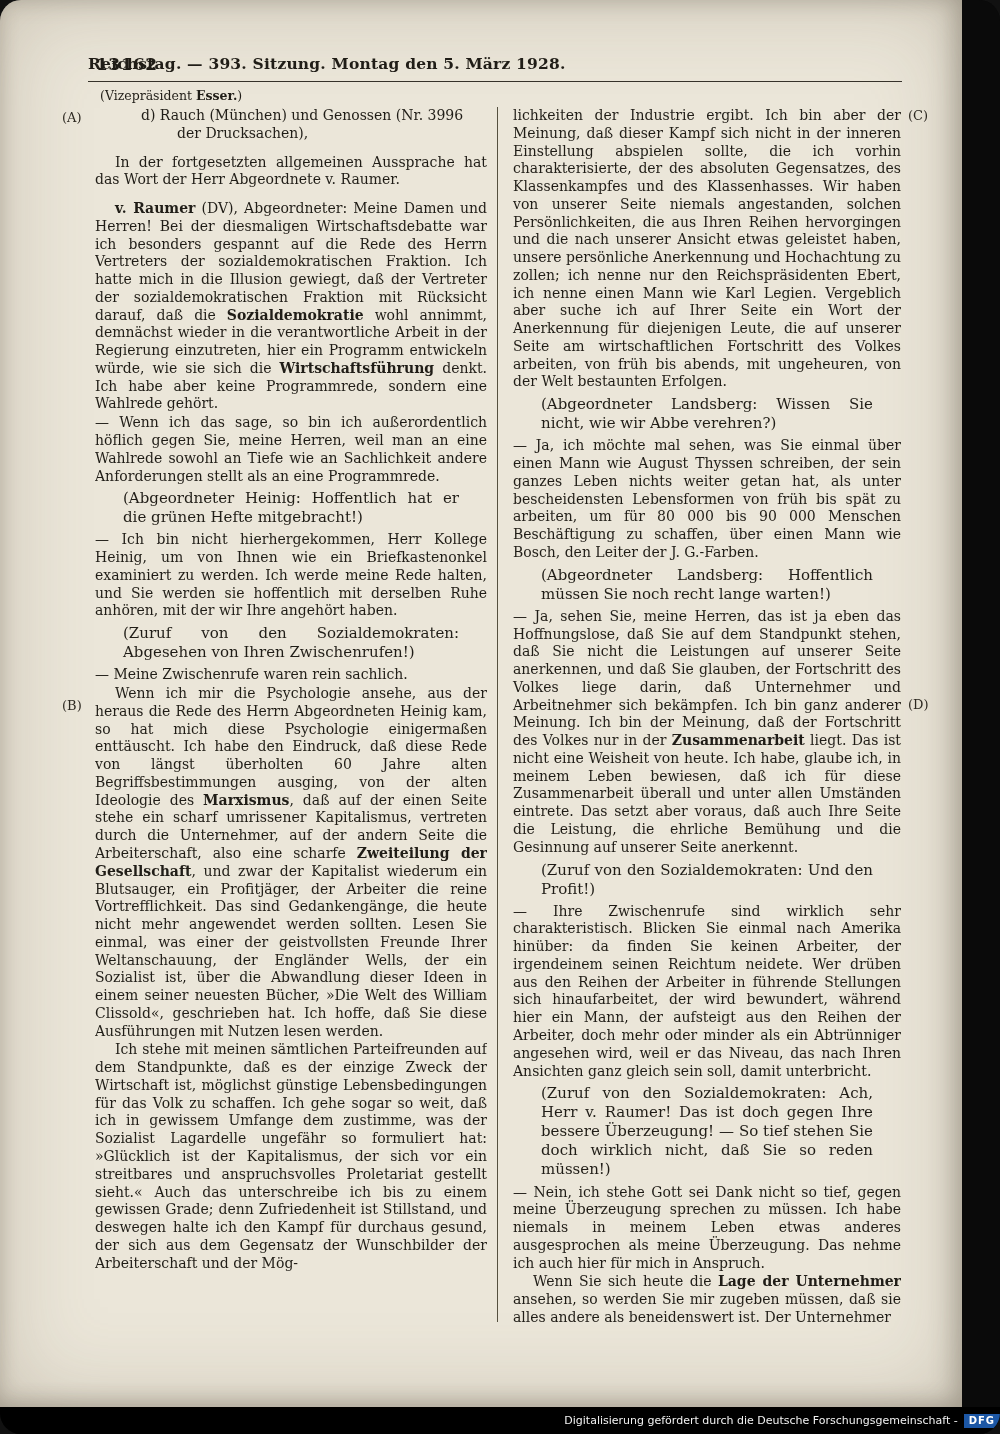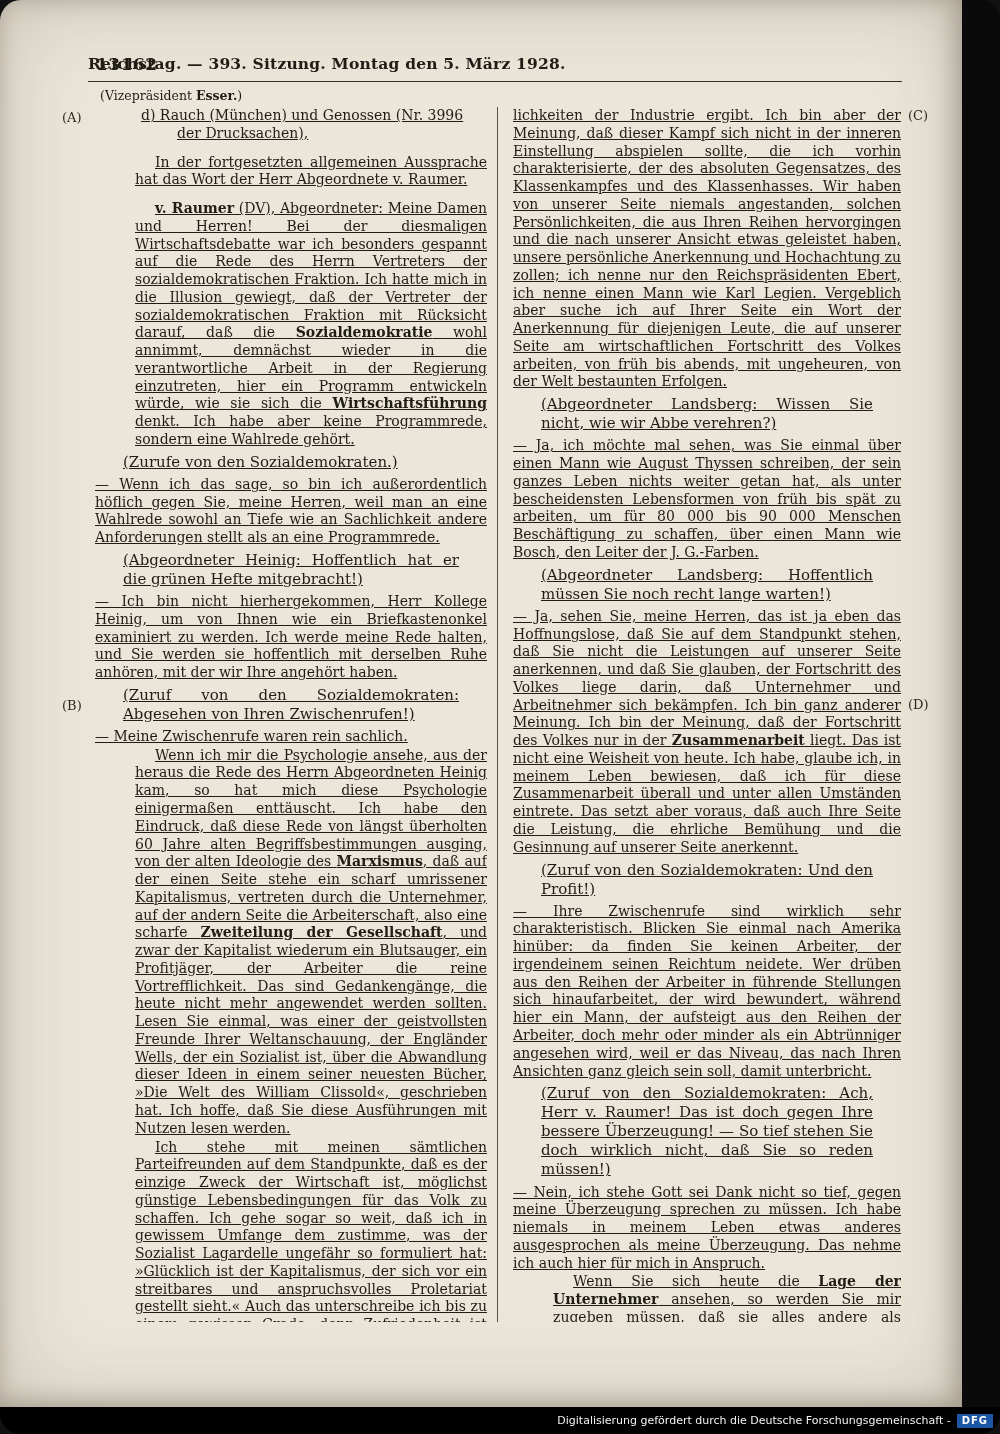--- a/index.html
+++ b/index.html
@@ -25,31 +25,31 @@
   .marker-b { left:62px;  top:698px; }
   .marker-c { left:908px; top:108px; }
   .marker-d { left:908px; top:697px; }
   .cols { position:absolute; left:95px; top:107px; width:806px; height:1215px; display:flex; }
   .col {
     width:392px; height:100%; overflow:hidden;
     font-size:14px; line-height:1.27; text-align:justify;
     hyphens:auto; -webkit-hyphens:auto;
   }
   .col.right { width:388px; border-left:1px solid #55503f; padding-left:15px; margin-left:10px; }
-  .blk { margin:0 0 1px 0;text-decoration:underline; }
+  .blk { margin:0 0 1px 0; }
   .blk.gap { margin-top:11px; }
-  .para { text-indent:20px;margin-left:40px; }
+  .para { text-indent:20px; }
   .flush { text-indent:0; }
   .item { padding-left:82px; text-indent:-36px; text-align:left; }
   .stage { font-size:15px; padding:0 28px; margin:4px 0; text-indent:0; }
   .edge-right { position:absolute; right:0; top:0; width:38px; height:1434px; background:#0a0a0a; }
   .footer-bar {
     position:absolute; left:0; bottom:0; width:1000px; height:27px; background:#000;
     display:flex; align-items:center; justify-content:flex-end; gap:6px;
-    padding-right:7px; box-sizing:border-box;
+    box-sizing:border-box;
   }
   .footer-text { color:#f2f2f2; font-family:"DejaVu Sans", sans-serif; font-size:11px; }
   .dfg-logo {
     background:#1c57a5; color:#fff; font-family:"DejaVu Sans", sans-serif;
     font-weight:bold; font-size:10px; padding:1px 5px 2px; letter-spacing:1px;
   }
 </style>
 </head>
 <body>
 
@@ -66,21 +66,20 @@
     <span class="marker marker-a">(A)</span>
     <span class="marker marker-b">(B)</span>
     <span class="marker marker-c">(C)</span>
     <span class="marker marker-d">(D)</span>
 
     <div class="cols">
       <div class="col">
           <p class="blk item"><span>d) Rauch (München) und Genossen (Nr. 3996 der Drucksachen),</span></p>
           <p class="blk para gap"><span>In der fortgesetzten allgemeinen Aussprache hat das Wort der Herr Abgeordnete v. Raumer.</span></p>
           <p class="blk para gap"><span class="bold">v. Raumer</span><span> (DV), Abgeordneter: Meine Damen und Herren! Bei der diesmaligen Wirtschaftsdebatte war ich besonders gespannt auf die Rede des Herrn Vertreters der sozialdemokratischen Fraktion. Ich hatte mich in die Illusion gewiegt, daß der Vertreter der sozialdemokratischen Fraktion mit Rücksicht darauf, daß die </span><span class="bold">Sozialdemokratie</span><span> wohl annimmt, demnächst wieder in die verantwortliche Arbeit in der Regierung einzutreten, hier ein Programm entwickeln würde, wie sie sich die </span><span class="bold">Wirtschaftsführung</span><span> denkt. Ich habe aber keine Programmrede, sondern eine Wahlrede gehört.</span></p>
-          <p class="blk stage"><span>(Zurufe von den Sozialdemokraten.)</span></p>
           <p class="blk flush"><span>— Wenn ich das sage, so bin ich außerordentlich höflich gegen Sie, meine Herren, weil man an eine Wahlrede sowohl an Tiefe wie an Sachlichkeit andere Anforderungen stellt als an eine Programmrede.</span></p>
           <p class="blk stage"><span>(Abgeordneter Heinig: Hoffentlich hat er die grünen Hefte mitgebracht!)</span></p>
           <p class="blk flush"><span>— Ich bin nicht hierhergekommen, Herr Kollege Heinig, um von Ihnen wie ein Briefkastenonkel examiniert zu werden. Ich werde meine Rede halten, und Sie werden sie hoffentlich mit derselben Ruhe anhören, mit der wir Ihre angehört haben.</span></p>
           <p class="blk stage"><span>(Zuruf von den Sozialdemokraten: Abgesehen von Ihren Zwischenrufen!)</span></p>
           <p class="blk flush"><span>— Meine Zwischenrufe waren rein sachlich.</span></p>
           <p class="blk para"><span>Wenn ich mir die Psychologie ansehe, aus der heraus die Rede des Herrn Abgeordneten Heinig kam, so hat mich diese Psychologie einigermaßen enttäuscht. Ich habe den Eindruck, daß diese Rede von längst überholten 60 Jahre alten Begriffsbestimmungen ausging, von der alten Ideologie des </span><span class="bold">Marxismus</span><span>, daß auf der einen Seite stehe ein scharf umrissener Kapitalismus, vertreten durch die Unternehmer, auf der andern Seite die Arbeiterschaft, also eine scharfe </span><span class="bold">Zweiteilung der Gesellschaft</span><span>, und zwar der Kapitalist wiederum ein Blutsauger, ein Profitjäger, der Arbeiter die reine Vortrefflichkeit. Das sind Gedankengänge, die heute nicht mehr angewendet werden sollten. Lesen Sie einmal, was einer der geistvollsten Freunde Ihrer Weltanschauung, der Engländer Wells, der ein Sozialist ist, über die Abwandlung dieser Ideen in einem seiner neuesten Bücher, »Die Welt des William Clissold«, geschrieben hat. Ich hoffe, daß Sie diese Ausführungen mit Nutzen lesen werden.</span></p>
           <p class="blk para"><span>Ich stehe mit meinen sämtlichen Parteifreunden auf dem Standpunkte, daß es der einzige Zweck der Wirtschaft ist, möglichst günstige Lebensbedingungen für das Volk zu schaffen. Ich gehe sogar so weit, daß ich in gewissem Umfange dem zustimme, was der Sozialist Lagardelle ungefähr so formuliert hat: »Glücklich ist der Kapitalismus, der sich vor ein streitbares und anspruchsvolles Proletariat gestellt sieht.« Auch das unterschreibe ich bis zu einem gewissen Grade; denn Zufriedenheit ist Stillstand, und deswegen halte ich den Kampf für durchaus gesund, der sich aus dem Gegensatz der Wunschbilder der Arbeiterschaft und der Mög-</span></p>
         </div>
       <div class="col right">
           <p class="blk flush"><span>lichkeiten der Industrie ergibt. Ich bin aber der Meinung, daß dieser Kampf sich nicht in der inneren Einstellung abspielen sollte, die ich vorhin charakterisierte, der des absoluten Gegensatzes, des Klassenkampfes und des Klassenhasses. Wir haben von unserer Seite niemals angestanden, solchen Persönlichkeiten, die aus Ihren Reihen hervorgingen und die nach unserer Ansicht etwas geleistet haben, unsere persönliche Anerkennung und Hochachtung zu zollen; ich nenne nur den Reichspräsidenten Ebert, ich nenne einen Mann wie Karl Legien. Vergeblich aber suche ich auf Ihrer Seite ein Wort der Anerkennung für diejenigen Leute, die auf unserer Seite am wirtschaftlichen Fortschritt des Volkes arbeiten, von früh bis abends, mit ungeheuren, von der Welt bestaunten Erfolgen.</span></p>

